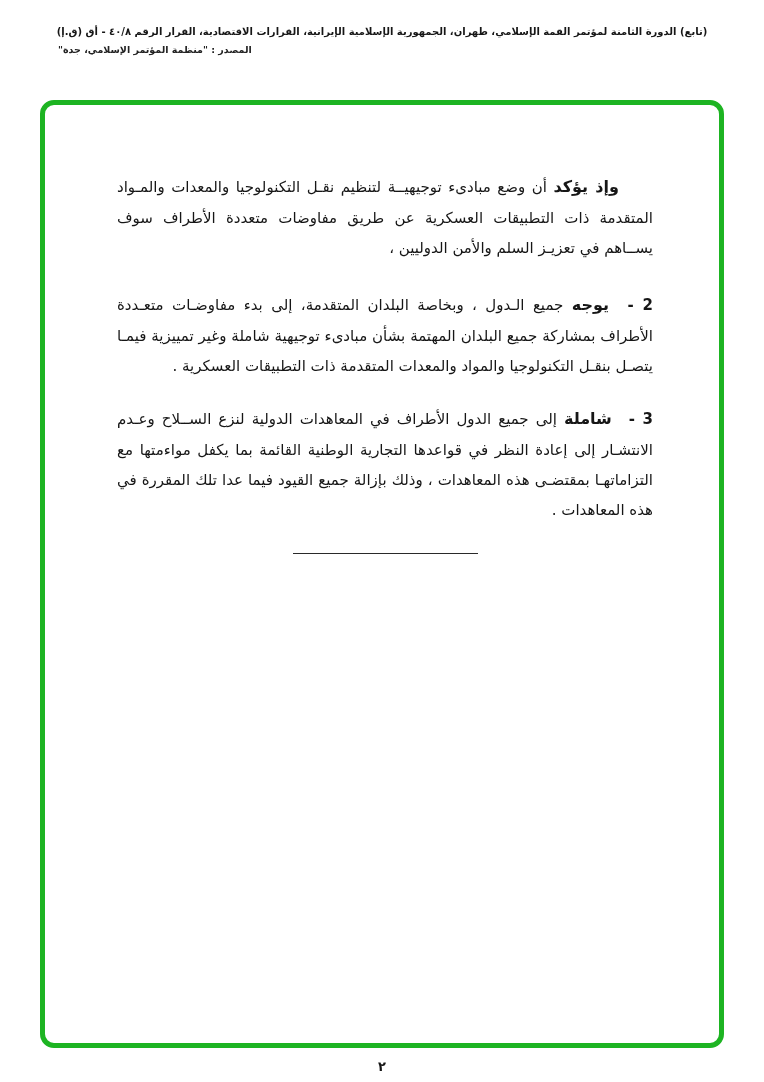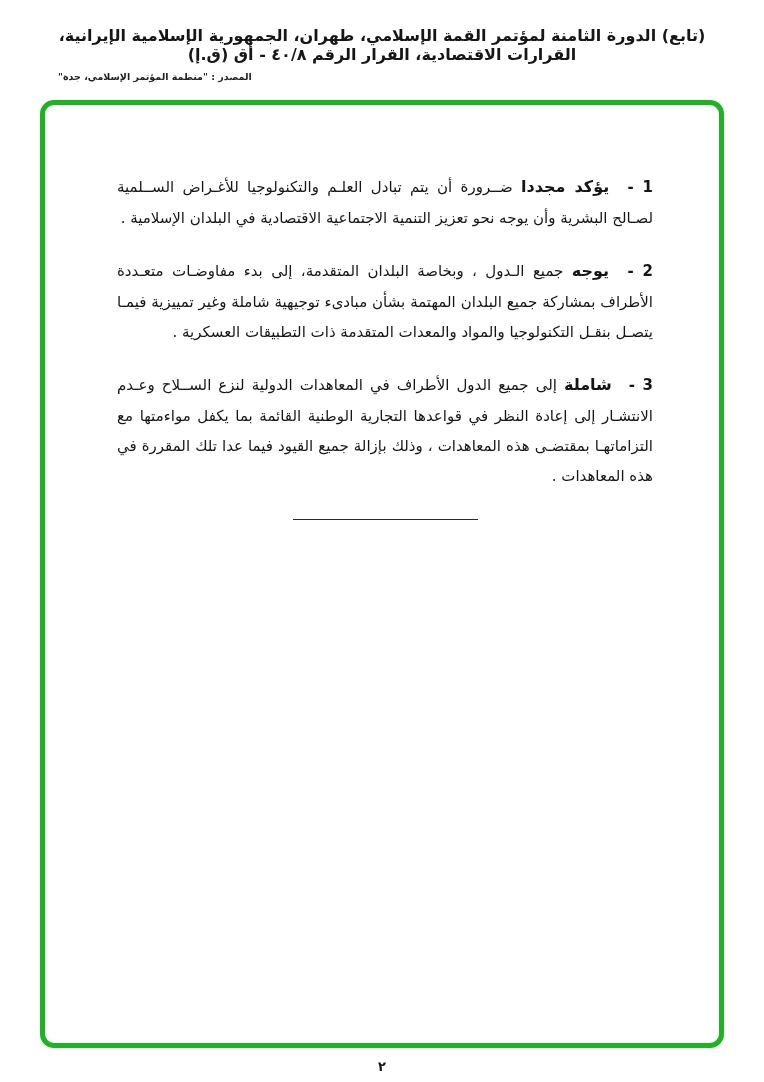--- a/index.html
+++ b/index.html
@@ -21,21 +21,21 @@
   .doc-header {
     position: absolute;
     top: 26px;
     left: 0;
     right: 0;
   }
   .doc-header .line1 {
     direction: rtl;
     unicode-bidi: plaintext;
     text-align: center;
-    font-size: 16px;
+    font-size: 10px;
     font-weight: bold;
     padding: 0 40px;
     letter-spacing: 0.1px;
   }
   .doc-header .line2 {
     direction: rtl;
     text-align: left;
     font-size: 9.5px;
     font-weight: bold;
     padding-left: 58px;
@@ -106,26 +106,25 @@
 <div class="page">
 
   <header class="doc-header">
     <div class="line1">(تابع) الدورة الثامنة لمؤتمر القمة الإسلامي، طهران، الجمهورية الإسلامية الإيرانية، القرارات الاقتصادية، القرار الرقم ٤٠/٨ - أق (ق.إ)</div>
     <div class="line2">المصدر : "منظمة المؤتمر الإسلامي، جدة"</div>
   </header>
 
   <div class="content-frame">
     <div class="content">
 
+      <p class="intro">
+        <span class="lead">وإذ يؤكد</span>
+        <span>أن وضع مبادىء توجيهيــة لتنظيم نقـل التكنولوجيا والمعدات والمـواد المتقدمة ذات التطبيقات العسكرية عن طريق مفاوضات متعددة الأطراف سوف يســاهم في تعزيـز السلم والأمن الدوليين ،</span>
+      </p>
 
-      <p class="item">
-        <span class="num">1 -</span>
-        <span class="lead">يؤكد مجددا</span>
-        <span>ضــرورة أن يتم تبادل العلـم والتكنولوجيا للأغـراض الســلمية لصـالح البشرية وأن يوجه نحو تعزيز التنمية الاجتماعية الاقتصادية في البلدان الإسلامية .</span>
-      </p>
 
       <p class="item">
         <span class="num">2 -</span>
         <span class="lead">يوجه</span>
         <span>جميع الـدول ، وبخاصة البلدان المتقدمة، إلى بدء مفاوضـات متعـددة الأطراف بمشاركة جميع البلدان المهتمة بشأن مبادىء توجيهية شاملة وغير تمييزية فيمـا يتصـل بنقـل التكنولوجيا والمواد والمعدات المتقدمة ذات التطبيقات العسكرية .</span>
       </p>
 
       <p class="item">
         <span class="num">3 -</span>
         <span class="lead">شاملة</span>

